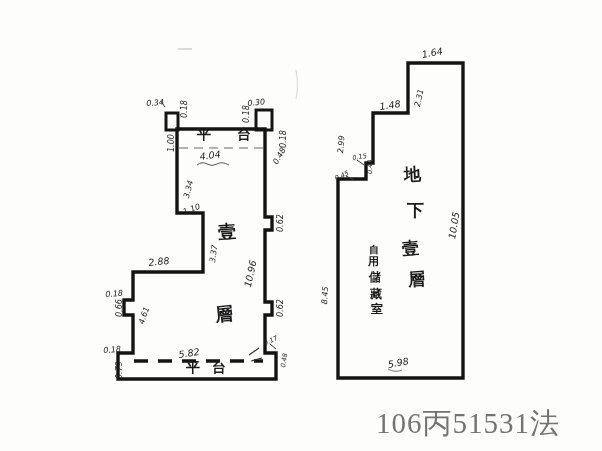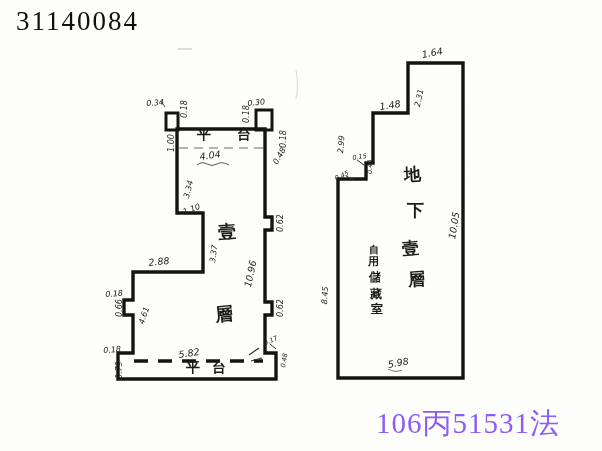--- a/index.html
+++ b/index.html
@@ -11,21 +11,21 @@
   }
   #linework{position:absolute;left:0;top:0;}
   .docnum{
     position:absolute;left:16px;top:6px;
     font-family:"Liberation Serif",serif;
     font-size:27px;letter-spacing:2px;color:#101010;
   }
   .refnum{
     position:absolute;left:376px;top:404px;
     font-family:"Liberation Serif",serif;
-    font-size:29px;letter-spacing:1px;color:#8b5cf6;
+    font-size:29px;letter-spacing:1px;color:#737373;
   }
   .dim{
     position:absolute;
     font-family:"DejaVu Sans",sans-serif;
     font-style:italic;
     font-size:8px;color:#222;
     white-space:nowrap;
     transform-origin:left top;
     line-height:1;
   }
@@ -72,21 +72,20 @@
     <path d="M249,355 l10,-7 M251,361 l11,-3" fill="none" stroke="#333" stroke-width="1.2"></path>
     <path d="M270,344 l6,5" fill="none" stroke="#333" stroke-width="1"></path>
     <path d="M357,160 l7,5" fill="none" stroke="#333" stroke-width="1"></path>
     <path d="M346,176 l8,4" fill="none" stroke="#333" stroke-width="1"></path>
     <path d="M388,369 q7,4 14,1" fill="none" stroke="#777" stroke-width="1"></path>
 
     <path d="M296,70 q3,15 0,29" fill="none" stroke="#dcdcdc" stroke-width="1.2"></path>
     <path d="M178,49 h14" fill="none" stroke="#cccccc" stroke-width="1.4"></path>
   </svg>
 
-  <div class="docnum">31140084</div>
   <div class="refnum">106丙51531法</div>
 
   <div class="cjk plat-top">平台</div>
   <div class="cjk plat-bot">平台</div>
   <div class="cjk fl1">壹</div>
   <div class="cjk fl2">層</div>
 
   <div class="cjk b1">地</div>
   <div class="cjk b2">下</div>
   <div class="cjk b3">壹</div>

